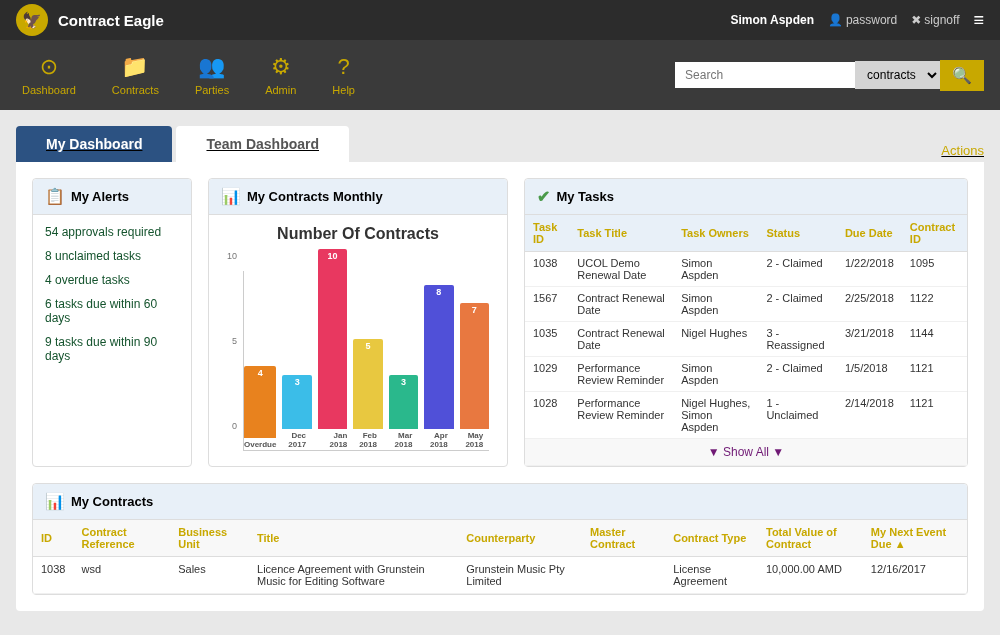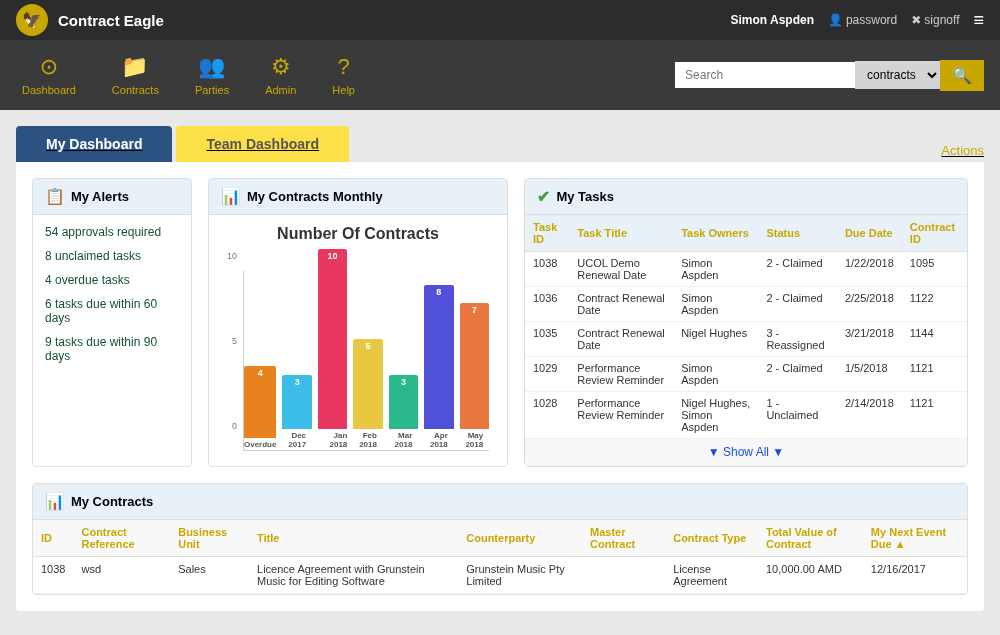--- a/index.html
+++ b/index.html
@@ -117,21 +117,21 @@
       cursor: pointer;
       font-size: 14px;
       font-weight: bold;
     }
     .tab-active {
       background: #2c5282;
       color: white;
       border-radius: 4px 4px 0 0;
     }
     .tab-inactive {
-      background: #fde047;
+      background: #ffffff;
       color: #555;
       border-radius: 4px 4px 0 0;
       margin-left: 4px;
     }
     .actions-link {
       color: #c8a800;
       font-size: 13px;
       cursor: pointer;
       padding-bottom: 4px;
     }
@@ -250,21 +250,21 @@
       border-bottom: 1px solid #f0f0f0;
       color: #333;
       vertical-align: top;
     }
     .show-all-row td {
       text-align: center;
       padding: 6px;
       background: #f8f8f8;
     }
     .show-all-btn {
-      color: #1d4ed8;
+      color: #701a75;
       cursor: pointer;
       font-size: 12px;
     }
 
     
     .contracts-section {
       margin-top: 16px;
       border: 1px solid #ddd;
       border-radius: 4px;
     }
@@ -454,21 +454,21 @@
           <tbody>
             <tr>
               <td>1038</td>
               <td>UCOL Demo Renewal Date</td>
               <td>Simon Aspden</td>
               <td>2 - Claimed</td>
               <td>1/22/2018</td>
               <td>1095</td>
             </tr>
             <tr>
-              <td>1036</td>
+              <td>1567</td>
               <td>Contract Renewal Date</td>
               <td>Simon Aspden</td>
               <td>2 - Claimed</td>
               <td>2/25/2018</td>
               <td>1122</td>
             </tr>
             <tr>
               <td>1035</td>
               <td>Contract Renewal Date</td>
               <td>Nigel Hughes</td>

